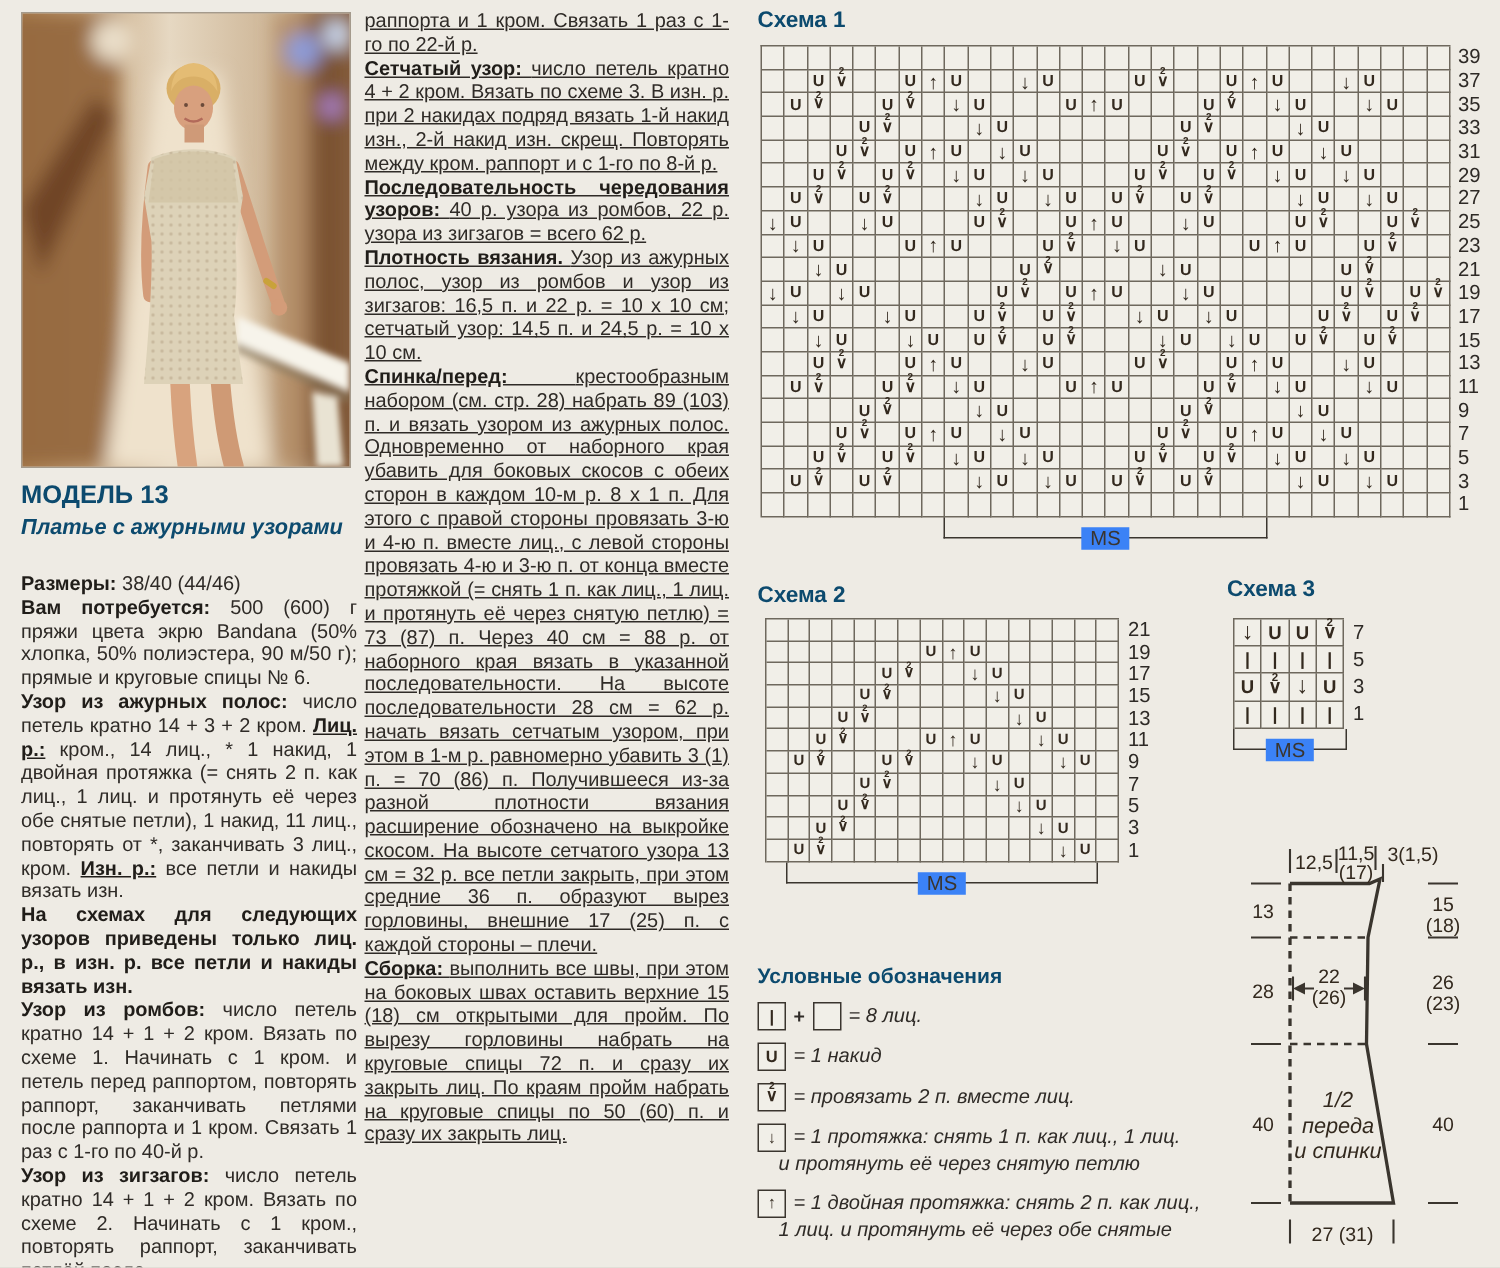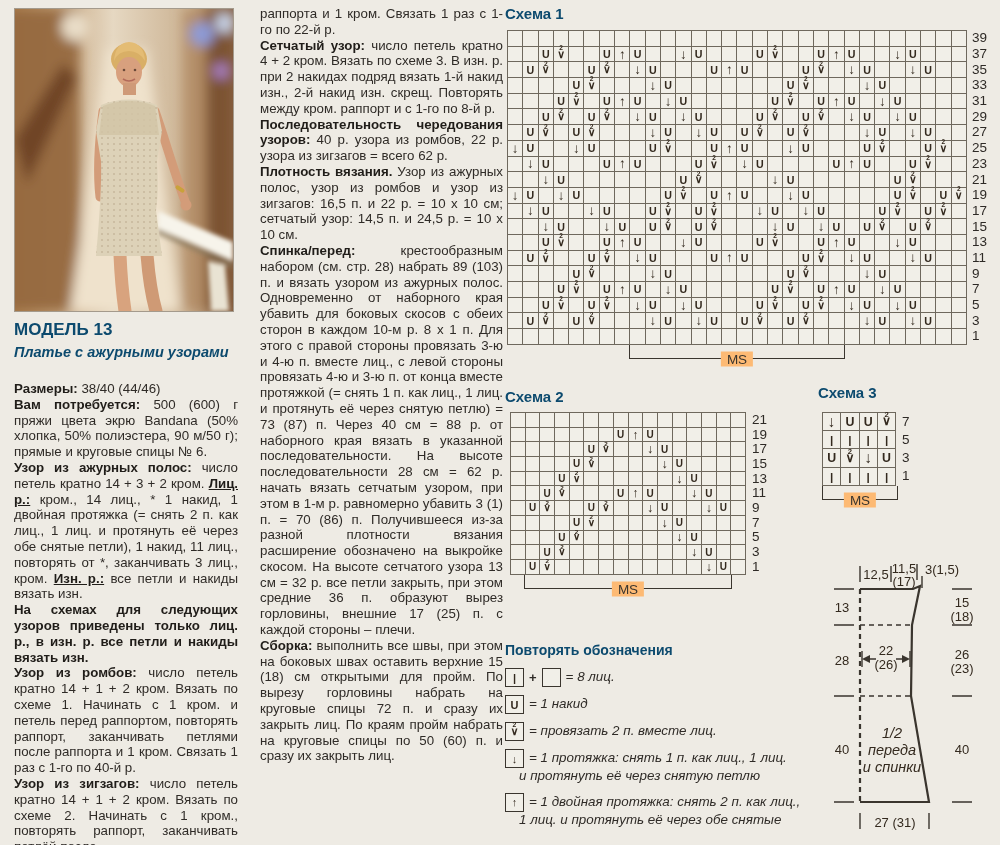--- a/index.html
+++ b/index.html
@@ -17,21 +17,21 @@
   .cell{border-right:1px solid #6e685d;border-bottom:1px solid #6e685d;display:flex;align-items:center;
         justify-content:center;font-weight:bold;color:#33291e;box-sizing:border-box;overflow:visible;}
   .s-dn,.s-up{font-size:1.25em;font-weight:900;}
   .s-bar{font-size:0.95em;}
   .sym2{position:relative;line-height:1;display:inline-block;}
   .sym2 .sup{position:absolute;font-size:0.62em;top:-0.55em;left:50%;transform:translateX(-50%);font-weight:bold;}
   .chart-nums{position:absolute;font-size:13.5px;color:#2e2a26;}
   .chart-nums div{display:flex;align-items:center;padding-left:6px;}
   .ms{position:absolute;height:13px;border-left:1.5px solid #3a352e;border-right:1.5px solid #3a352e;
       border-bottom:1.5px solid #3a352e;}
-  .ms span{position:absolute;left:50%;bottom:-1px;transform:translate(-50%,50%);background:#fdba74;
+  .ms span{position:absolute;left:50%;bottom:-1px;transform:translate(-50%,50%);background:#3b82f6;
       padding:0 6px;font-size:13.5px;color:#3a352e;font-weight:normal;}
   .legend-title{font-size:14px;}
   .lg-item{margin-bottom:8px;}
   .lg-row{display:flex;align-items:center;gap:5px;}
   .lg-box{display:inline-flex;width:17px;height:17px;border:1.5px solid #3a352e;align-items:center;
       justify-content:center;font-weight:bold;color:#33291e;background:#f1efe8;font-size:11px;flex:0 0 auto;}
   .lg-plus{font-size:13px;font-weight:bold;}
   .lg-text,.lg-cont{font-style:italic;font-size:13.4px;line-height:16.5px;}
   .lg-cont{margin-left:14px;}
   .photo{border:1px solid #a49a8c;background:#d9c4ab;}
@@ -103,21 +103,21 @@
   <div class="abs red model-subtitle" style="left:14px;top:344px;font-style:italic;">Платье с ажурными узорами</div>
 
   <div class="abs col" style="left:14px;top:381px;width:224px;">
       <p class="para"><span class="b">Размеры: </span><span>38/40 (44/46)</span></p>
       <p class="para"><span class="b">Вам потребуется: </span><span>500 (600) г пряжи цвета экрю Bandana (50% хлопка, 50% полиэстера, 90 м/50 г); прямые и круговые спицы № 6.</span></p>
       <p class="para"><span class="b">Узор из ажурных полос: </span><span>число петель кратно 14 + 3 + 2 кром. </span><span class="b u">Лиц. р.:</span><span> кром., 14 лиц., * 1 накид, 1 двойная протяжка (= снять 2 п. как лиц., 1 лиц. и протянуть её через обе снятые петли), 1 накид, 11 лиц., повторять от *, заканчивать 3 лиц., кром. </span><span class="b u">Изн. р.:</span><span> все петли и накиды вязать изн.</span></p>
       <p class="para"><span class="b">На схемах для следующих узоров приведены только лиц. р., в изн. р. все петли и накиды вязать изн.</span></p>
       <p class="para"><span class="b">Узор из ромбов: </span><span>число петель кратно 14 + 1 + 2 кром. Вязать по схеме 1. Начинать с 1 кром. и петель перед раппортом, повторять раппорт, заканчивать петлями после раппорта и 1 кром. Связать 1 раз с 1-го по 40-й р.</span></p>
       <p class="para"><span class="b">Узор из зигзагов: </span><span>число петель кратно 14 + 1 + 2 кром. Вязать по схеме 2. Начинать с 1 кром., повторять раппорт, заканчивать петлёй после</span></p>
     </div>
-  <div class="abs col" style="left:260px;top:6px;width:243px;">
+  <div class="abs col" style="left:243px;top:6px;width:243px;text-decoration:underline;">
       <p class="para"><span>раппорта и 1 кром. Связать 1 раз с 1-го по 22-й р.</span></p>
       <p class="para"><span class="b">Сетчатый узор: </span><span>число петель кратно 4 + 2 кром. Вязать по схеме 3. В изн. р. при 2 накидах подряд вязать 1-й накид изн., 2-й накид изн. скрещ. Повторять между кром. раппорт и с 1-го по 8-й р.</span></p>
       <p class="para"><span class="b">Последовательность чередования узоров: </span><span>40 р. узора из ромбов, 22 р. узора из зигзагов = всего 62 р.</span></p>
       <p class="para"><span class="b">Плотность вязания. </span><span>Узор из ажурных полос, узор из ромбов и узор из зигзагов: 16,5 п. и 22 р. = 10 х 10 см; сетчатый узор: 14,5 п. и 24,5 р. = 10 х 10 см.</span></p>
       <p class="para"><span class="b">Спинка/перед: </span><span>крестообразным набором (см. стр. 28) набрать 89 (103) п. и вязать узором из ажурных полос. Одновременно от наборного края убавить для боковых скосов с обеих сторон в каждом 10-м р. 8 х 1 п. Для этого с правой стороны провязать 3-ю и 4-ю п. вместе лиц., с левой стороны провязать 4-ю и 3-ю п. от конца вместе протяжкой (= снять 1 п. как лиц., 1 лиц. и протянуть её через снятую петлю) = 73 (87) п. Через 40 см = 88 р. от наборного края вязать в указанной последовательности. На высоте последовательности 28 см = 62 р. начать вязать сетчатым узором, при этом в 1-м р. равномерно убавить 3 (1) п. = 70 (86) п. Получившееся из-за разной плотности вязания расширение обозначено на выкройке скосом. На высоте сетчатого узора 13 см = 32 р. все петли закрыть, при этом средние 36 п. образуют вырез горловины, внешние 17 (25) п. с каждой стороны – плечи.</span></p>
       <p class="para"><span class="b">Сборка: </span><span>выполнить все швы, при этом на боковых швах оставить верхние 15 (18) см открытыми для пройм. По вырезу горловины набрать на круговые спицы 72 п. и сразу их закрыть лиц. По краям пройм набрать на круговые спицы по 50 (60) п. и сразу их закрыть лиц.</span></p>
     </div>
 
   <div class="abs red chart-title" style="left:505px;top:5px;">Схема 1</div>
   <div class="chart" style="left: 507px; top: 30px; grid-template-columns: repeat(30, 15.3px); grid-auto-rows: 15.7px; font-size: 10.676px;">
@@ -1094,21 +1094,21 @@
   <div class="chart-nums" style="left:896px;top:412px;">
       <div style="height: 18.2px;">7</div>
       <div style="height: 18.2px;">5</div>
       <div style="height: 18.2px;">3</div>
       <div style="height: 18.2px;">1</div>
     </div>
   <div class="ms" style="left:822px;top:486px;width:74px;">
       <span>MS</span>
     </div>
 
-  <div class="abs red legend-title" style="left:505px;top:642px;">Повторять обозначения</div>
+  <div class="abs red legend-title" style="left:505px;top:642px;">Условные обозначения</div>
   <div class="abs" style="left:505px;top:668px;width:310px;">
       <div class="lg-item">
         <div class="lg-row">
           <span class="lg-box s-bar">|</span>
           <span class="lg-plus">+</span>
           <span class="lg-box"></span>
           <span class="lg-text">= 8 лиц.</span>
         </div>
       </div>
       <div class="lg-item">

